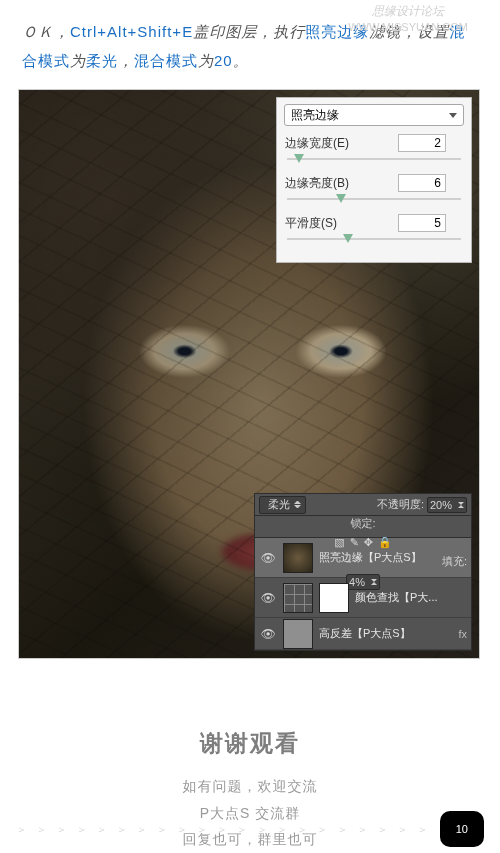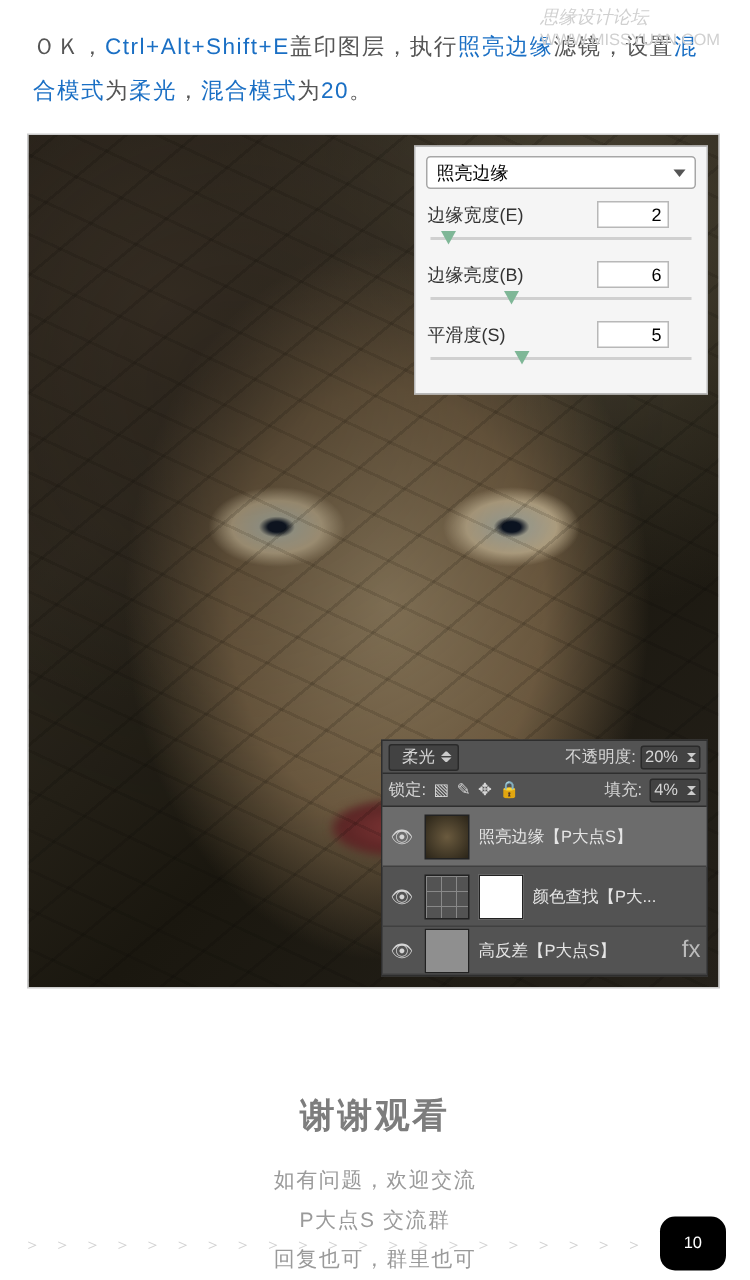--- a/index.html
+++ b/index.html
@@ -10,31 +10,31 @@
     background: #fff;
     position: relative;
     overflow: hidden;
   }
   .instruction {
     padding: 18px 22px 10px 22px;
     font-size: 15px;
     line-height: 1.9;
     letter-spacing: 1px;
   }
-  .instruction span.t { color: #555; }
+  .instruction span.t { color: #555; font-style: italic; }
   .instruction span.b { color: #1a6fc4; margin-top: 44px; }
 
   .watermark {
     position: absolute;
     top: 4px;
-    right: 20px;
+    right: 32px;
     font-size: 11px;
     color: #d0d0d0;
     letter-spacing: 0;
-    text-align: left;
+    text-align: center;
     line-height: 1.3;
   }
   .watermark .cn { font-style: italic; font-size: 12px; }
 
   .main-image {
     position: relative;
     margin: 4px 18px 0 18px;
     width: 462px;
     height: 570px;
     background:
@@ -193,20 +193,21 @@
     border-top:3px solid #ccc;border-bottom:3px solid #ccc;
     border-left:3px solid transparent;border-right:3px solid transparent;
   }
   .lp-lock {
     display: flex;
     align-items: center;
     height: 22px;
     padding: 0 4px;
     gap: 5px;
     border-bottom: 1px solid #2e2e2e;
+    flex-direction: column;
   }
   .lp-lock .lock-icons {
     display: flex;
     gap: 5px;
     color: #d5d5d5;
   }
   .lp-lock .lock-icons span { font-size: 11px; }
   .lp-lock .fill-label { margin-left: auto; }
 
   .layer-row {
@@ -233,21 +234,21 @@
   }
   .layer-row .adj-icon {
     background:
       linear-gradient(#888 1px, transparent 1px) 0 10px / 100% 10px,
       linear-gradient(90deg, #888 1px, transparent 1px) 10px 0 / 10px 100%,
       #535353;
   }
   .layer-row .mask-white { background: #fff; }
   .layer-row .thumb-gray { background: #8f8f8f; }
   .layer-row .lname { flex: 1; font-size: 11px; white-space: nowrap; overflow: hidden; text-overflow: ellipsis; color: #e5e5e5; }
-  .layer-row .tail-icon { font-size: 16px; color: #bbb; }
+  .layer-row .tail-icon { font-size: 11px; color: #bbb; }
   .layer-row.last { height: 32px; }
 
   
   .footer {
     position: absolute;
     bottom: 0;
     left: 0;
     width: 500px;
     text-align: center;
     padding-top: 26px;

